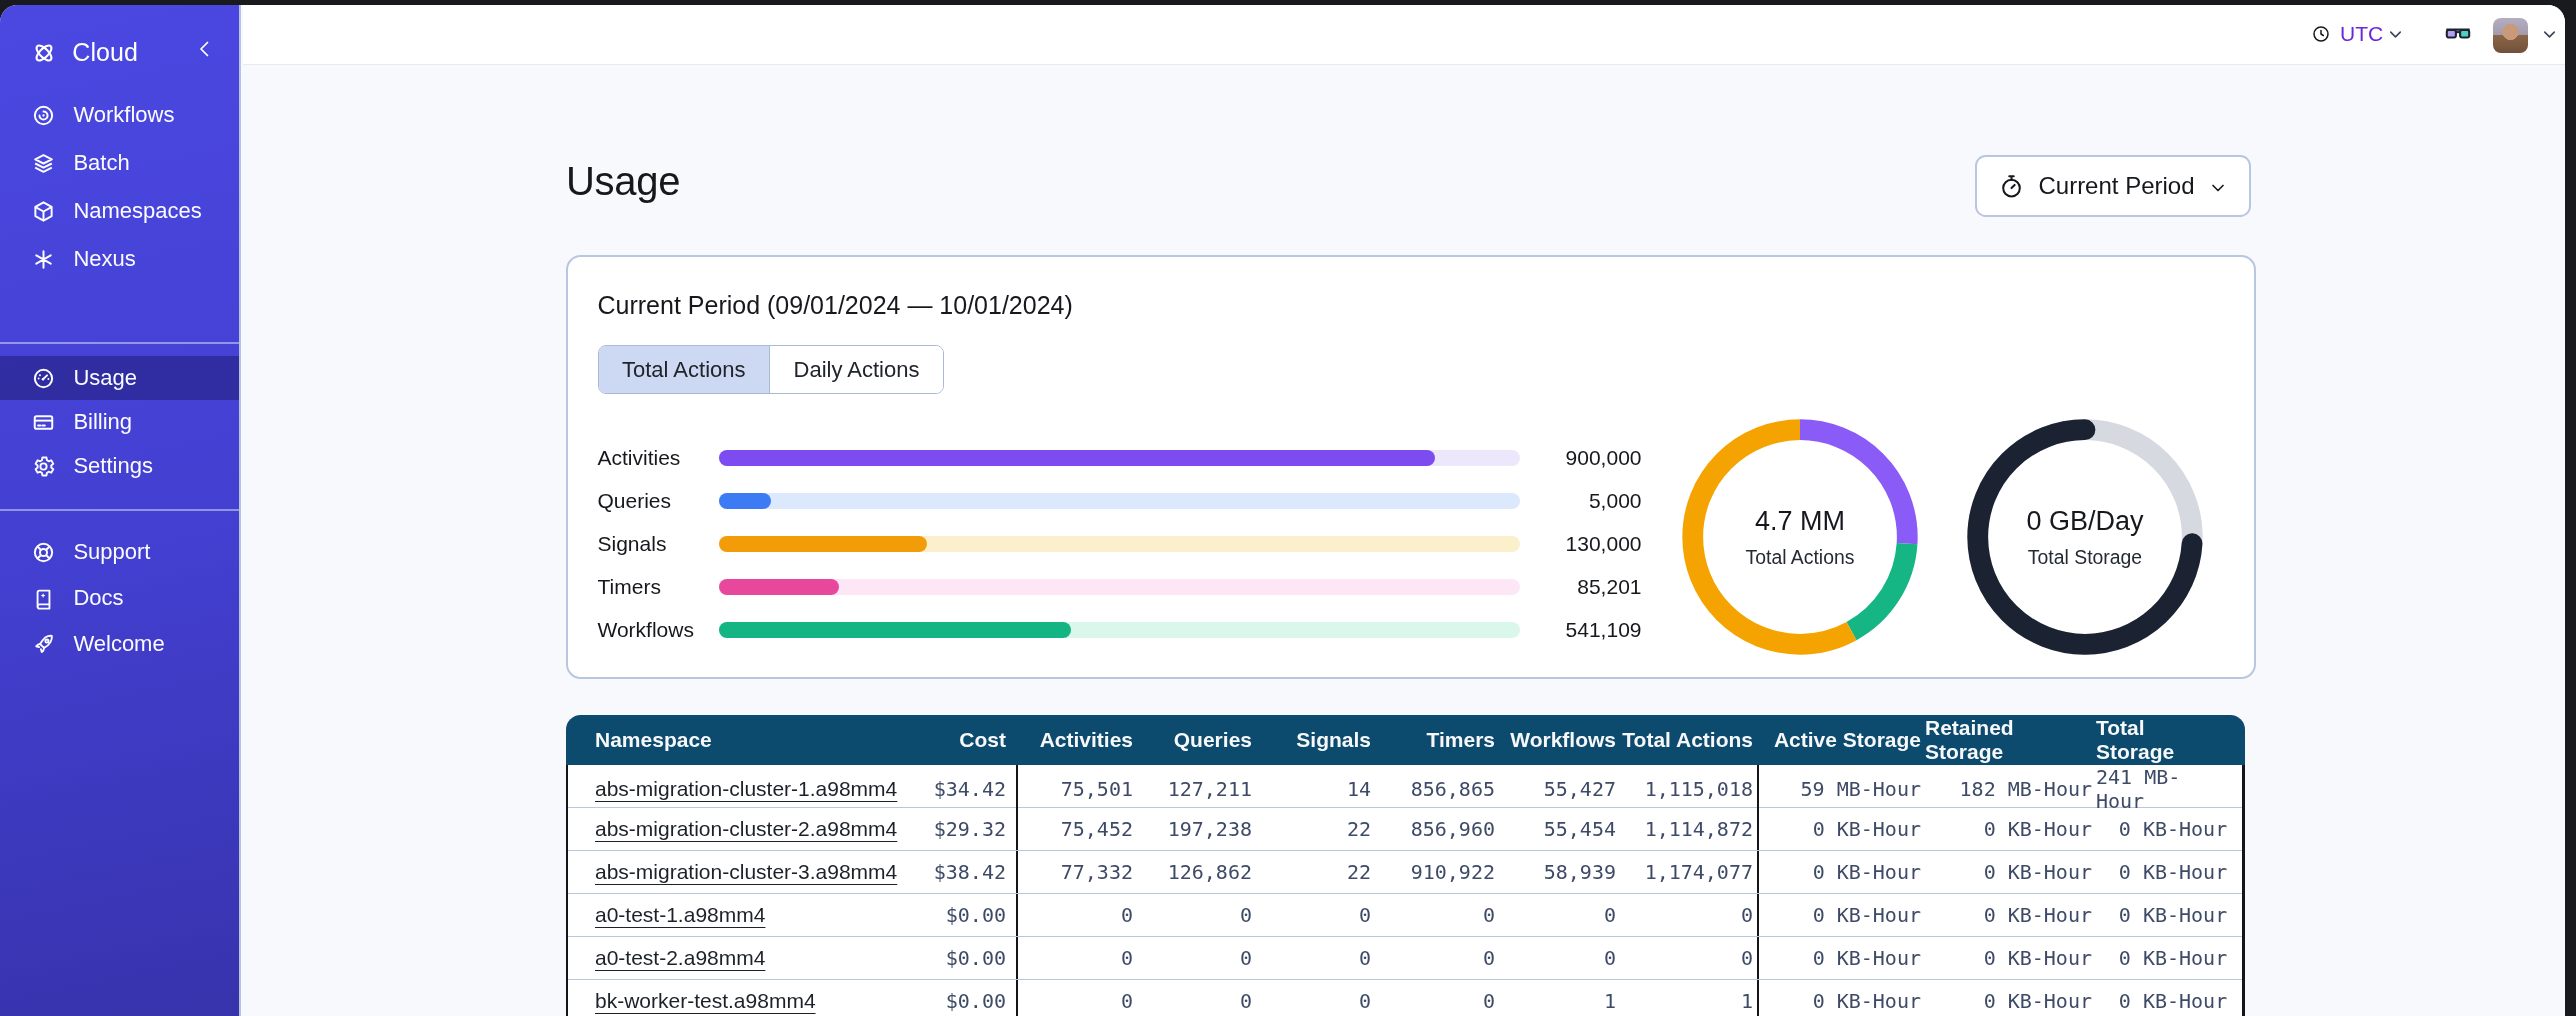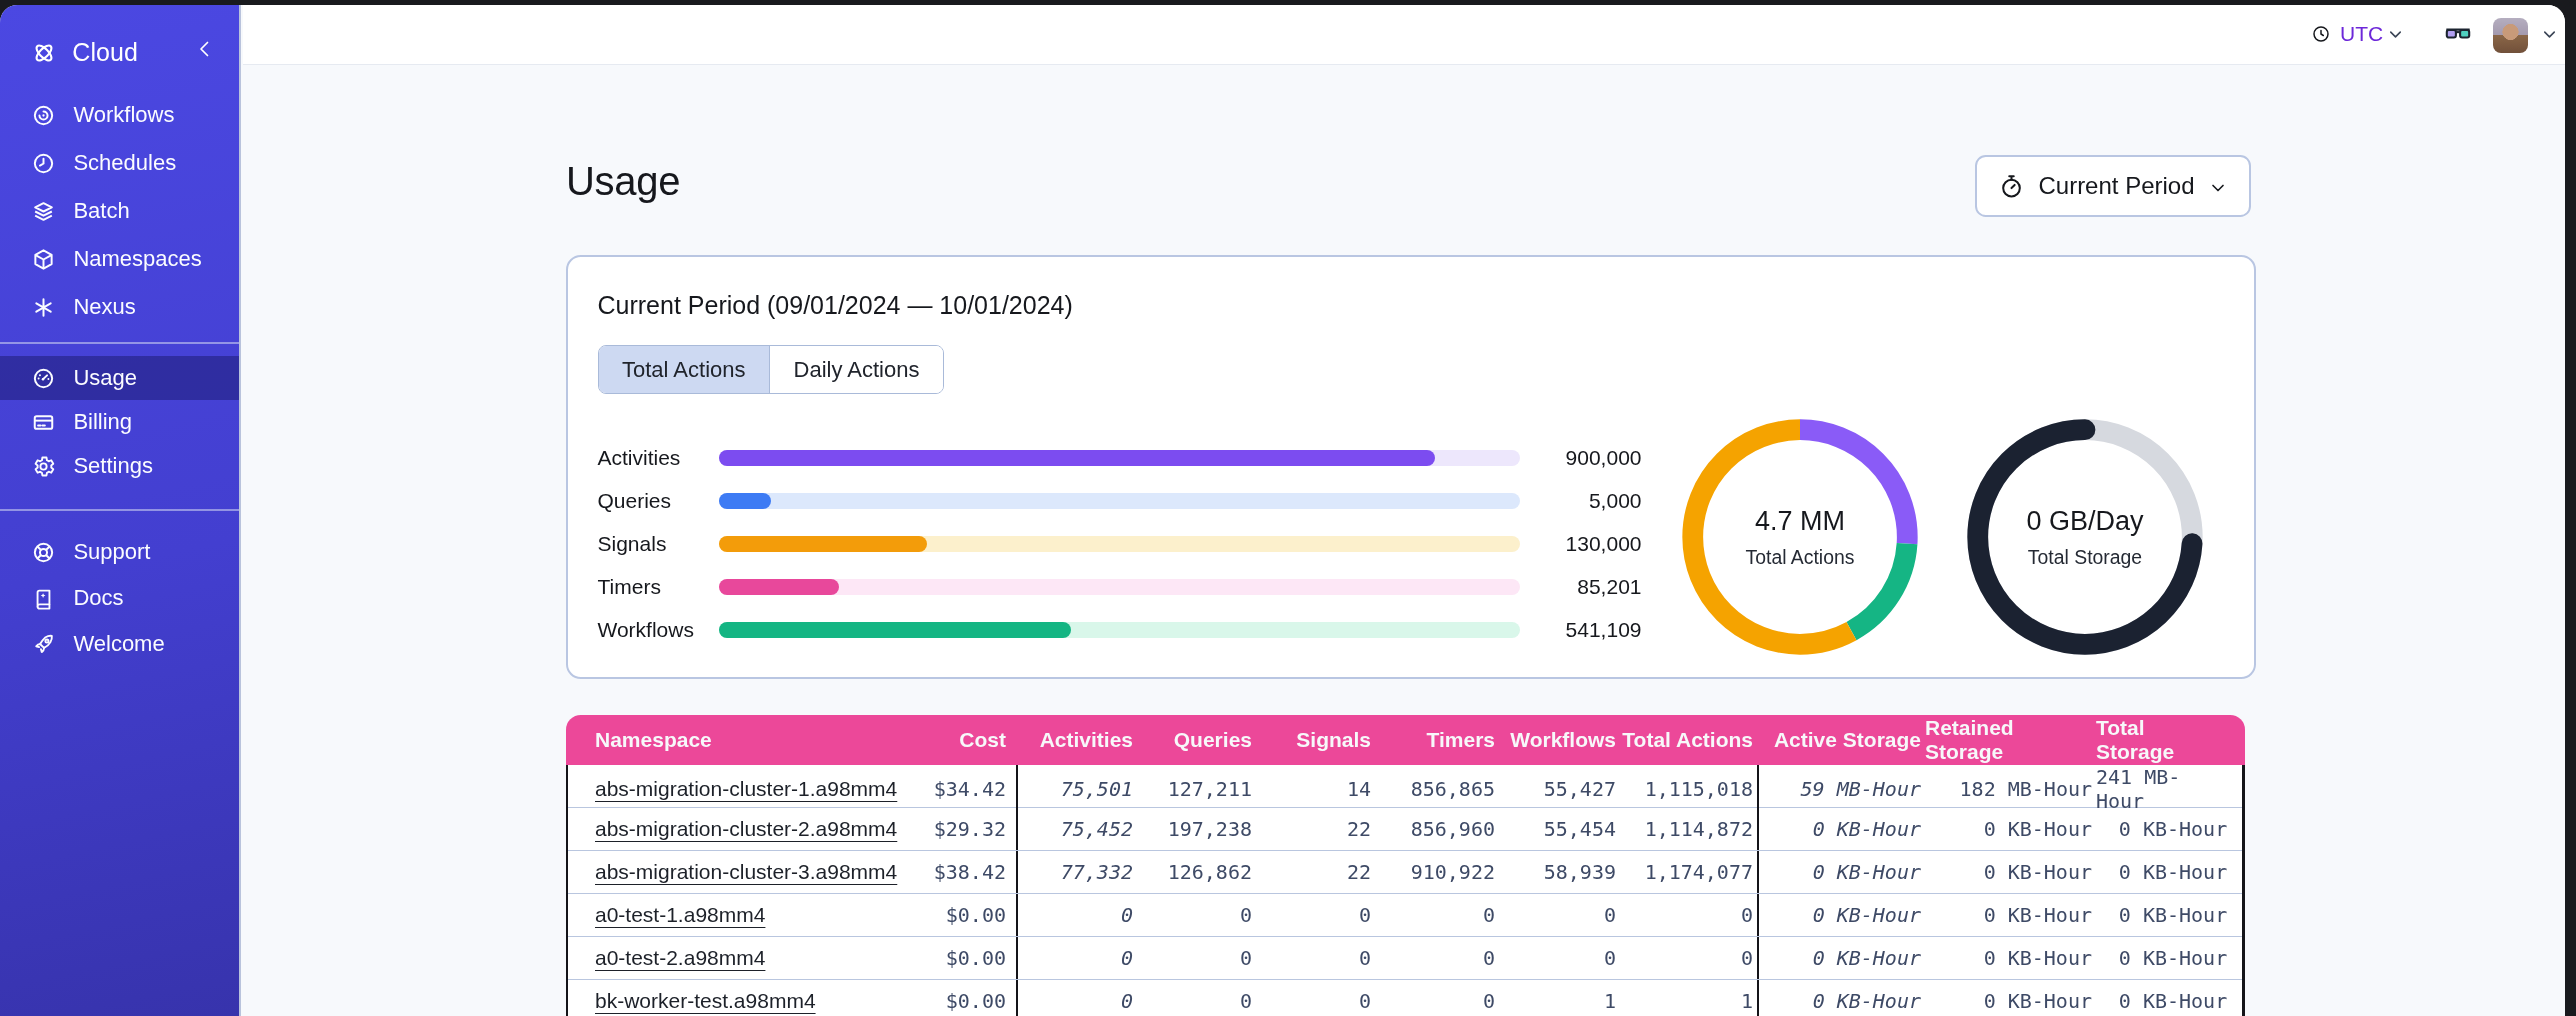--- a/index.html
+++ b/index.html
@@ -82,35 +82,35 @@
   .donut { position:absolute; width:236px; height:236px; top:162px; }
   #donut-0 { left:1114px; } #donut-1 { left:1399px; }
   .donut svg { position:absolute; inset:0; }
   .donut-center { position:absolute; inset:0; display:flex; flex-direction:column;
                   align-items:center; justify-content:center; }
   .donut-value { font-size:27px; font-weight:500; color:#16181d; }
   .donut-label { font-size:19.4px; color:#252a34; margin-top:9.4px; }
 
   
   .usage-table { position:absolute; left:323px; top:650px; width:1679px; }
-  .thead { height:50px; background:#ec4899; border-radius:14.8px 14.8px 0 0;
+  .thead { height:50px; background:#0c4a6e; border-radius:14.8px 14.8px 0 0;
            display:grid; grid-template-columns:347px 101px 121px 119px 119px 124px 121px 137px 168px 171px 146px;
            padding:0 3.4px 0 2px; color:#f7f8fa; font-size:21px; font-weight:600; }
   .tbody { background:#fff; border-left:2px solid #141419; border-right:3.4px solid #141419; }
   .trow { display:grid; grid-template-columns:347px 101px 121px 119px 119px 124px 121px 137px 168px 171px 146px;
           height:43px; border-bottom:1.3px solid #b9c6df; }
   .thead > div, .trow > div { height:100%; display:flex; align-items:center;
           justify-content:flex-end; padding-right:4px; }
   .thead > div { font-family:"Liberation Sans", sans-serif; }
   .trow > div { font-family:"DejaVu Sans Mono", monospace; font-size:20px; color:#3e4a66; }
   .col-ns { justify-content:flex-start !important; padding-left:27px !important; }
   .trow .col-ns { font-family:"Liberation Sans", sans-serif; font-size:21px; }
   .col-cost { padding-right:10px !important; }
   .col-last { padding-right:14.8px !important; }
-  .div-left { border-left:2.7px solid #141419;font-style:italic; }
+  .div-left { border-left:2.7px solid #141419; }
   .ns-link { color:#1d2129; text-decoration:underline; text-decoration-thickness:1.3px;
              text-underline-offset:4.7px; cursor:pointer; }
 </style>
 </head>
 <body>
 
 <div class="window">
 
   <aside class="sidebar">
     <div class="brand">
@@ -129,27 +129,20 @@
     </span>
 
     <nav class="nav" id="nav-main">
         <div class="nav-item">
           <span class="nav-icon"><svg viewBox="0 0 24 24" fill="none" stroke="currentColor" stroke-width="1.9" stroke-linecap="round">
               <circle cx="12" cy="12" r="8.3"></circle>
               <path d="M12 8.1a3.9 3.9 0 1 1-3.9 3.9"></path>
               <circle cx="12" cy="12" r="1.1" fill="currentColor" stroke="none"></circle>
             </svg></span>
           <span class="nav-label">Workflows</span>
-        </div>
-        <div class="nav-item">
-          <span class="nav-icon"><svg viewBox="0 0 24 24" fill="none" stroke="currentColor" stroke-width="1.9" stroke-linecap="round">
-              <circle cx="12" cy="12" r="8.3"></circle>
-              <path d="M12 7.4V12l-3.4 2"></path>
-            </svg></span>
-          <span class="nav-label">Schedules</span>
         </div>
         <div class="nav-item">
           <span class="nav-icon"><svg viewBox="0 0 24 24" fill="none" stroke="currentColor" stroke-width="1.9" stroke-linejoin="round">
               <path d="M12 4l8 4-8 4-8-4z"></path>
               <path d="m4 12 8 4 8-4"></path>
               <path d="m4 16 8 4 8-4"></path>
             </svg></span>
           <span class="nav-label">Batch</span>
         </div>
         <div class="nav-item">

